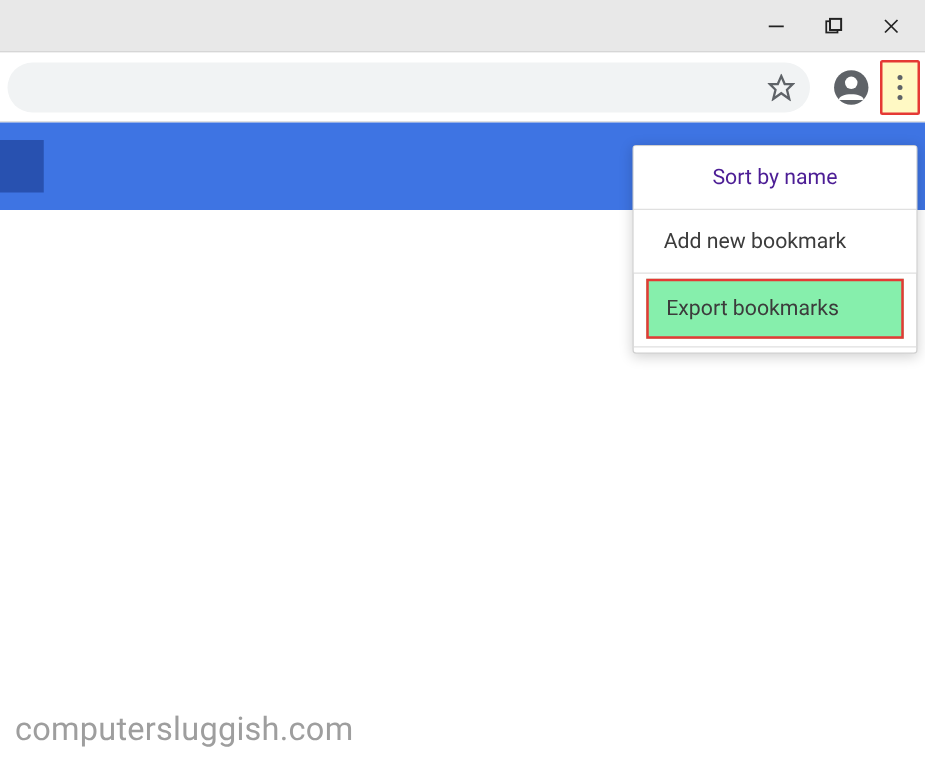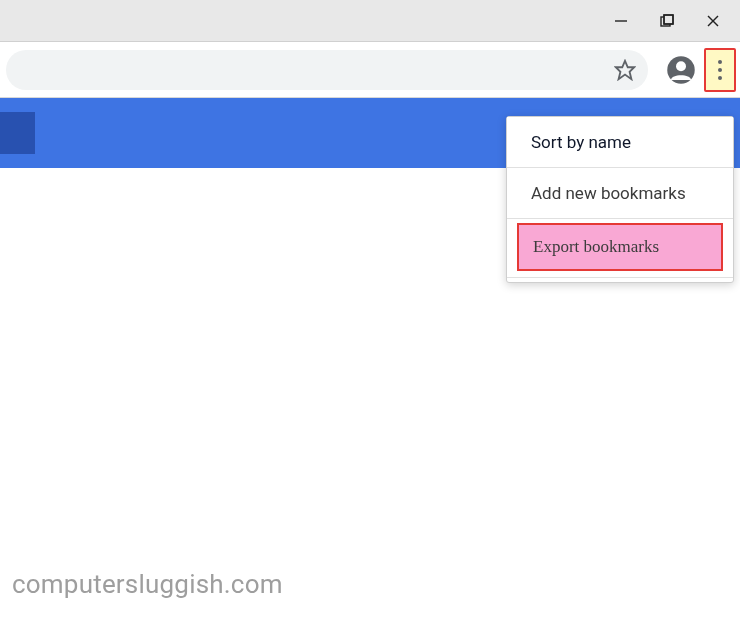--- a/index.html
+++ b/index.html
@@ -94,34 +94,33 @@
       box-shadow: 0 2px 10px rgba(0,0,0,0.18);
       font-size: 17px;
       color: #3c3c3c;
       padding-bottom: 4px;
     }
     .dd-item {
       padding: 15px 24px;
       cursor: pointer;
       background: #fff;
     }
-    .dd-item.muted { color: #0f172a; }
+    .dd-item.muted { color: #4c1d95; text-align: center; }
     .dd-sep {
       height: 1px;
       background: #e0e0e0;
     }
     .dd-item.hovered {
       background: #c8c8c8;
     }
     .dd-item.highlighted {
       margin: 4px 10px 6px 10px;
       padding: 12px 14px;
-      background: #f9a8d4;
+      background: #86efac;
       border: 2px solid #e53935;
-      font-family: Liberation Serif, serif;
     }
     .watermark {
       position: absolute;
       left: 12px;
       bottom: 18px;
       font-size: 26px;
       color: #9e9e9e;
       letter-spacing: 0.2px;
       text-align: right;
     }
@@ -174,19 +173,19 @@
   </div>
 </div>
 
 <div class="content-header">
   <div class="header-square"></div>
 </div>
 
 <div class="dropdown">
   <div class="dd-item muted">Sort by name</div>
   <div class="dd-sep"></div>
-  <div class="dd-item">Add new bookmarks</div>
+  <div class="dd-item">Add new bookmark</div>
   <div class="dd-sep"></div>
   <div class="dd-item highlighted">Export bookmarks</div>
   <div class="dd-sep"></div>
 </div>
 
 <div class="watermark">computersluggish.com</div>
 
 </body></html>

